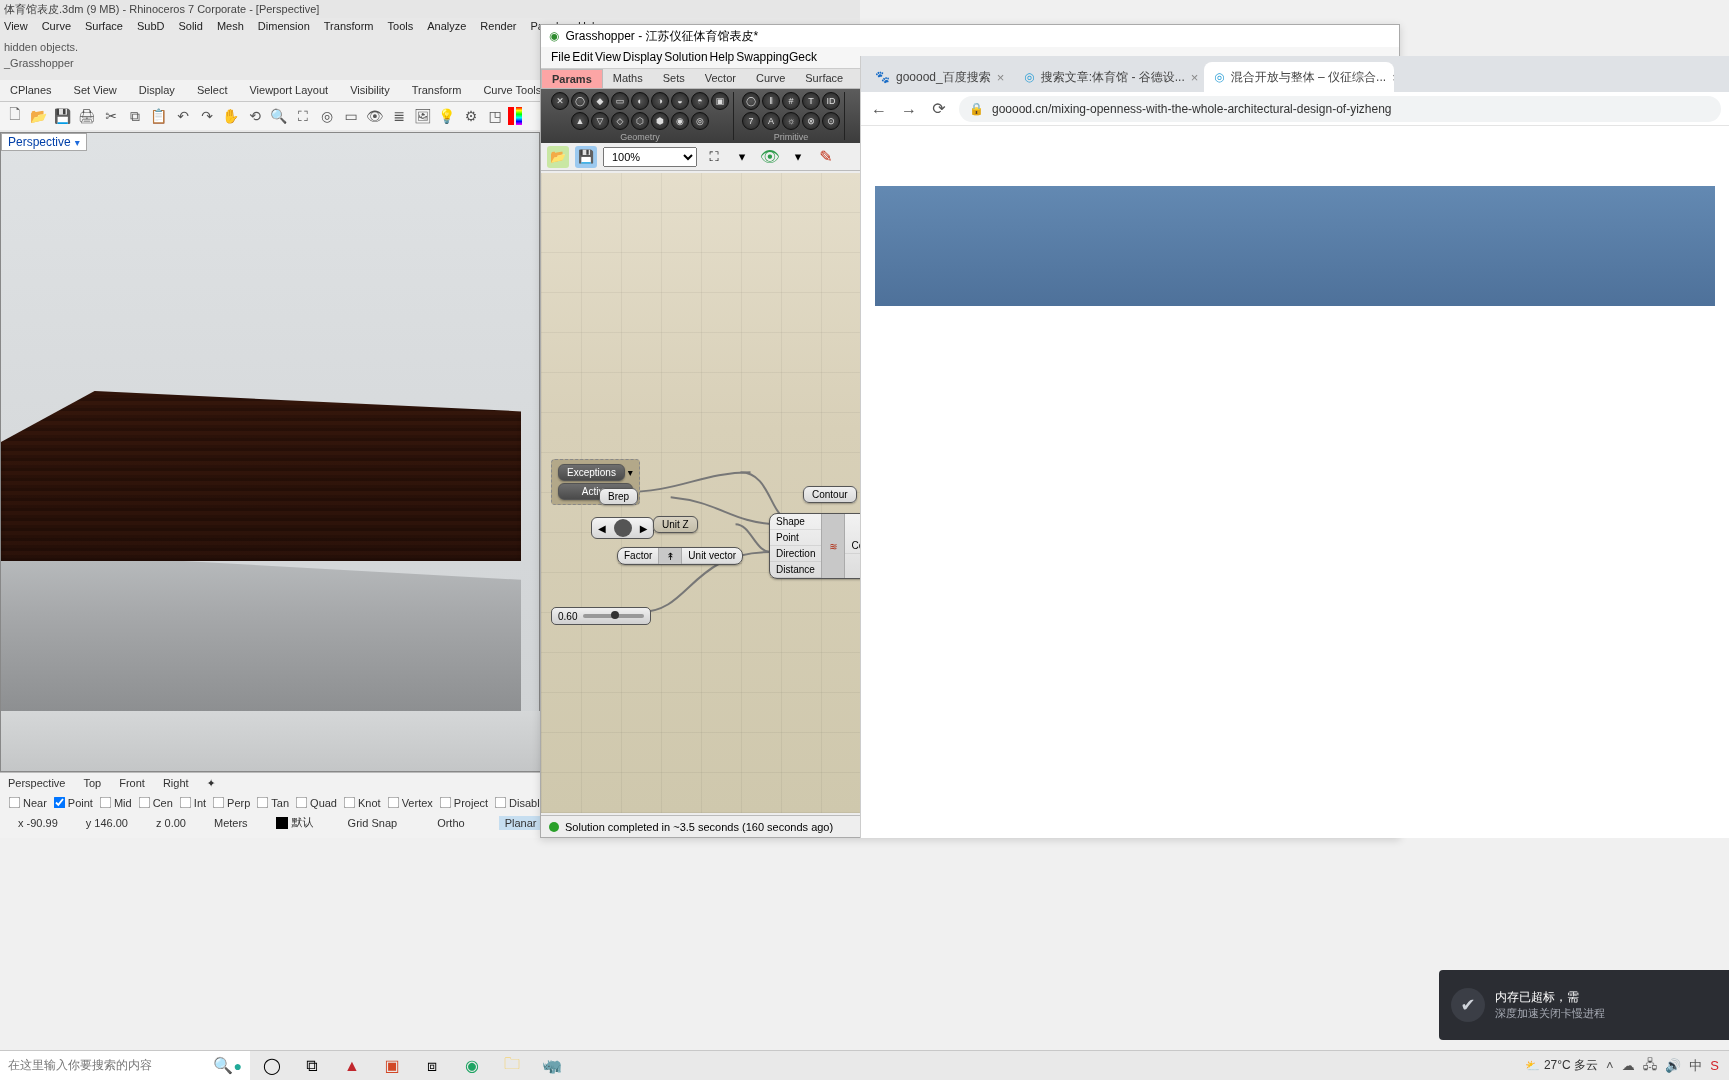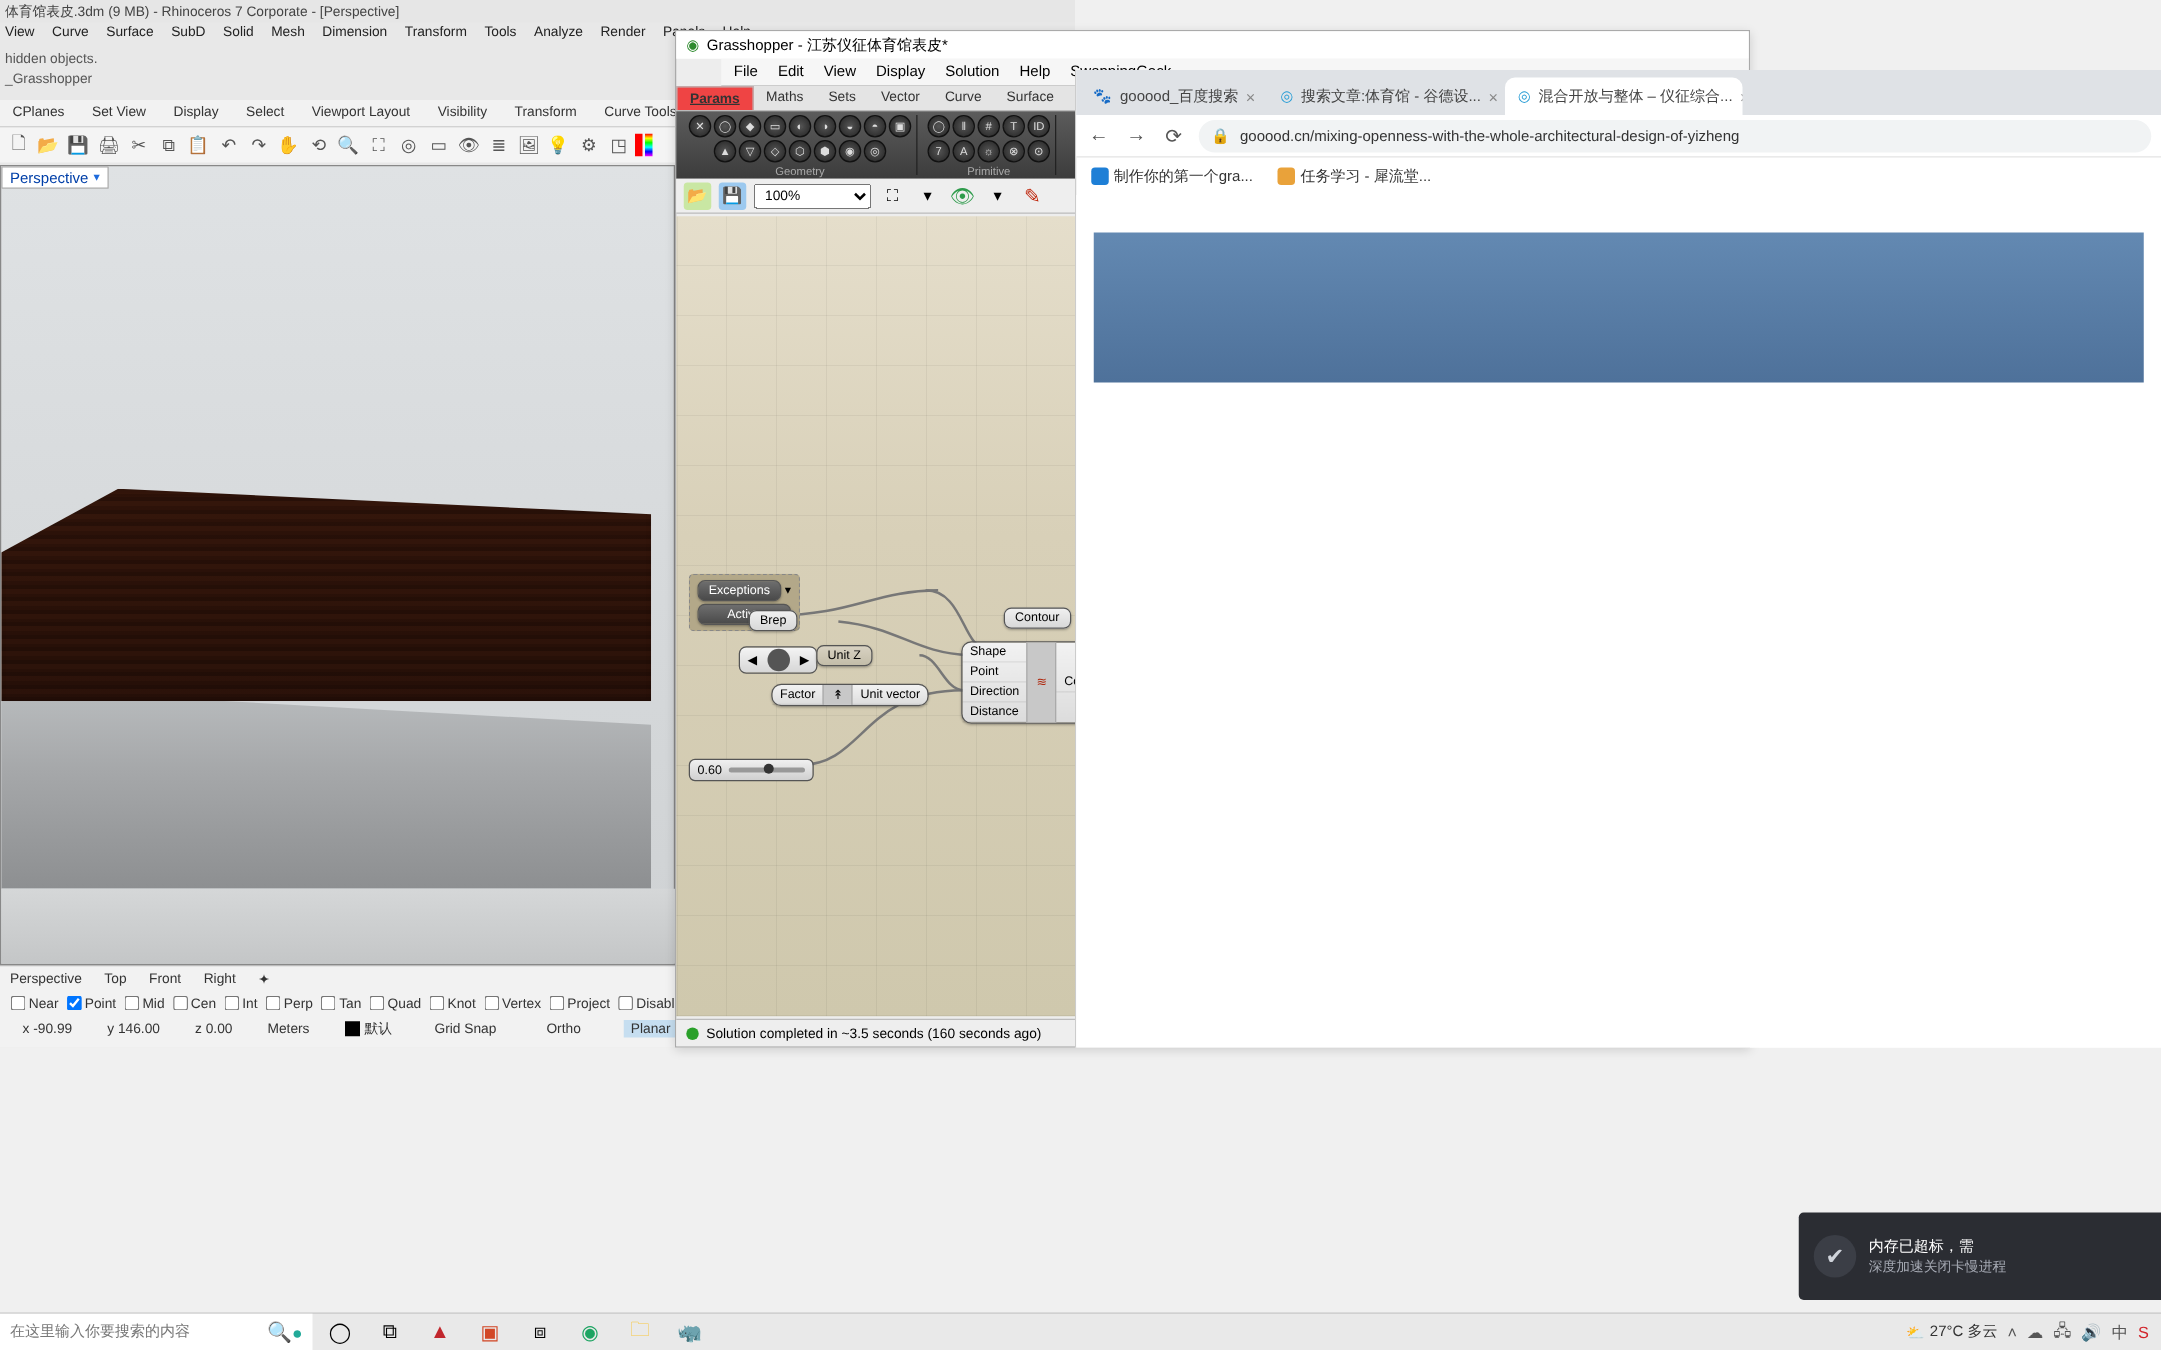--- a/index.html
+++ b/index.html
@@ -64,24 +64,24 @@
 .status-chip { padding: 1px 6px; }
 .planar-on { background: #c6def0; }
 
 
 .gh {
   position: absolute; left: 540px; top: 24px; width: 860px; height: 814px;
   background: #ededed; border: 1px solid #aaa; z-index: 3; box-shadow: 0 2px 8px rgba(0,0,0,.15);
 }
 .gh-title { height: 22px; font-size: 12px; background: #fff; display: flex; align-items: center; padding: 0 8px; gap: 6px; }
 .gh-icon { color: #2e8b2e; }
-.gh-menu { height: 22px; font-size: 12px; display: flex; gap: 16px; padding: 3px 10px; background: #f6f6f6; border-bottom: 1px solid #ccc; margin-left: 36px; }
+.gh-menu { height: 22px; font-size: 12px; display: flex; gap: 2px; padding: 3px 10px; background: #f6f6f6; border-bottom: 1px solid #ccc; }
 .gh-tabs { height: 20px; display: flex; font-size: 11px; background: #e4e4e4; border-bottom: 1px solid #bbb; }
 .gh-tab { padding: 3px 10px; color: #333; }
-.gh-tab.active { background: #ef4444; border: 1px solid #bbb; border-bottom: none; font-weight: bold; text-decoration: underline; }
+.gh-tab.active { background: #fca5a5; border: 1px solid #bbb; border-bottom: none; font-weight: bold; }
 .gh-ribbon { height: 54px; background: linear-gradient(#5c5c5c,#3c3c3c); display: flex; padding: 3px 6px; gap: 4px; }
 .rib-grp { display: flex; flex-direction: column; align-items: center; gap: 2px; padding: 0 4px; border-right: 1px solid #222; }
 .rib-row { display: flex; gap: 2px; }
 .hex { width: 18px; height: 18px; background: radial-gradient(#555,#222); border-radius: 50%; display: inline-flex; align-items: center; justify-content: center; font-size: 9px; color: #ddd; border: 1px solid #111; }
 .rib-lbl { font-size: 9px; color: #aaa; }
 .gh-toolbar { height: 28px; background: #eee; display: flex; align-items: center; padding: 2px 6px; gap: 6px; border-bottom: 1px solid #bbb; }
 .gh-btn { width: 22px; height: 22px; border-radius: 3px; display: flex; align-items: center; justify-content: center; font-size: 13px; }
 .gh-open { background: #c9e7a3; }
 .gh-save { background: #9cc9ef; }
 .zoom-sel { height: 20px; font-size: 11px; padding: 0 4px; width: 94px; }
@@ -550,30 +550,20 @@
   <div class="addr">
     <span class="nav-ico">←</span>
     <span class="nav-ico">→</span>
     <span class="nav-ico">⟳</span>
     <div class="url-box">
       <span class="lock">🔒</span>
       <span>gooood.cn/mixing-openness-with-the-whole-architectural-design-of-yizheng</span>
     </div>
   </div>
 
-  <div class="bkmk">
-    <a>
-      <span class="bkmk-ico" style="background:#1e7fd6"></span>
-      <span>制作你的第一个gra...</span>
-    </a>
-    <a>
-      <span class="bkmk-ico" style="background:#e9a23a"></span>
-      <span>任务学习 - 犀流堂...</span>
-    </a>
-  </div>
 
   <div class="page">
     <div class="hero2"></div>
   </div>
 </div>
 
 <div class="mem-pop">
   <div class="mem-ico">✔</div>
   <div>
     <div>内存已超标，需</div>

